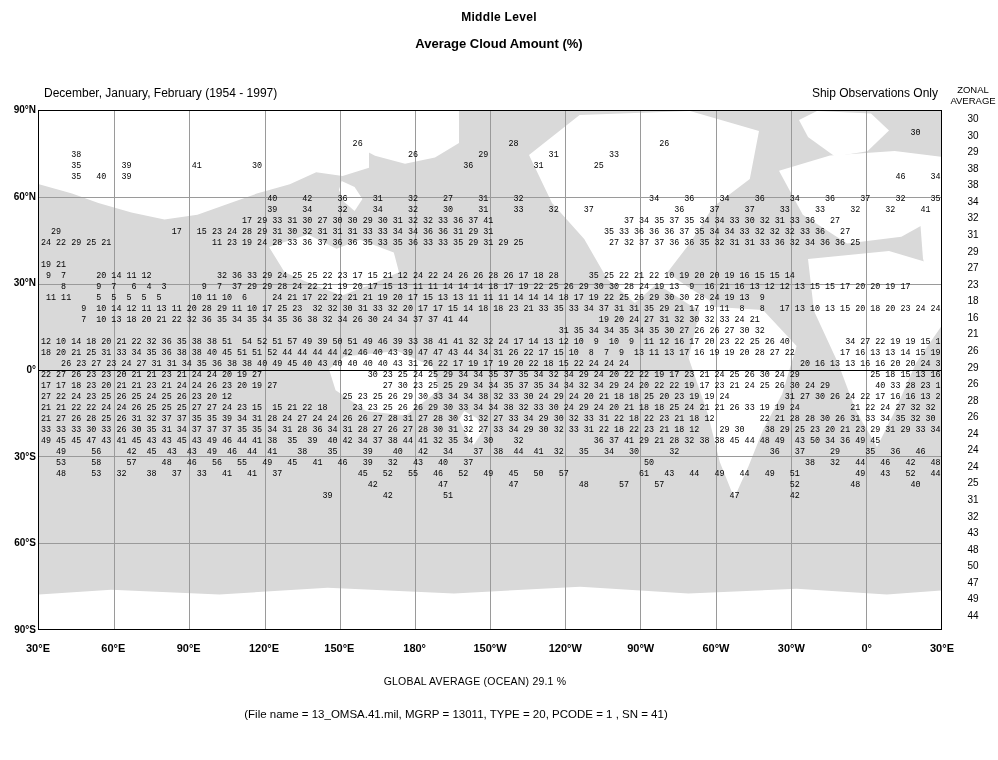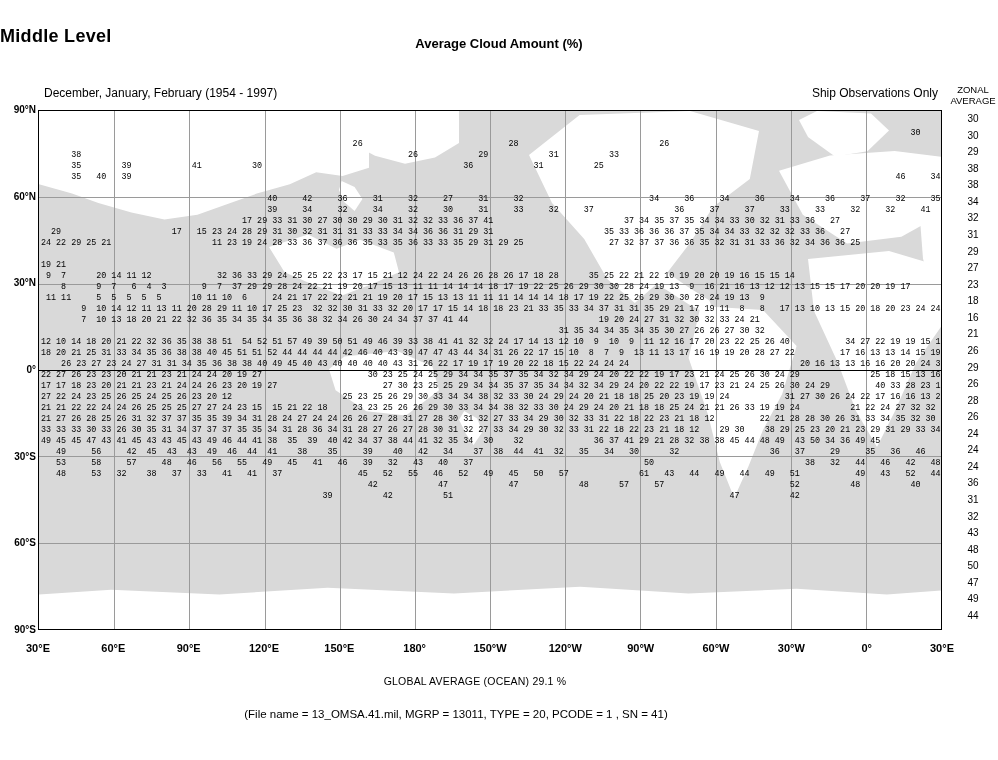--- a/index.html
+++ b/index.html
@@ -10,25 +10,25 @@
   body {
     width: 998px;
     height: 760px;
     font-family: "Liberation Sans", sans-serif;
     color: #000000;
     position: relative;
     overflow: hidden;
   }
   .title-main {
     position: absolute;
-    top: 26px;
+    top: 10px;
     left: 0;
     width: 998px;
-    text-align: left;
-    font-size: 18px;
+    text-align: center;
+    font-size: 12px;
     font-weight: bold;
     letter-spacing: 0.3px;
   }
   .title-sub {
     position: absolute;
     top: 36px;
     left: 0;
     width: 998px;
     text-align: center;
     font-size: 13px;
@@ -267,21 +267,21 @@
     <div class="zrow" style="top: 311.8px;">16</div>
     <div class="zrow" style="top: 328.367px;">21</div>
     <div class="zrow" style="top: 344.933px;">26</div>
     <div class="zrow" style="top: 361.5px;">29</div>
     <div class="zrow" style="top: 378.067px;">26</div>
     <div class="zrow" style="top: 394.633px;">28</div>
     <div class="zrow" style="top: 411.2px;">26</div>
     <div class="zrow" style="top: 427.767px;">24</div>
     <div class="zrow" style="top: 444.333px;">24</div>
     <div class="zrow" style="top: 460.9px;">24</div>
-    <div class="zrow" style="top: 477.467px;">36</div>
+    <div class="zrow" style="top: 477.467px;">25</div>
     <div class="zrow" style="top: 494.033px;">31</div>
     <div class="zrow" style="top: 510.6px;">32</div>
     <div class="zrow" style="top: 527.167px;">43</div>
     <div class="zrow" style="top: 543.733px;">48</div>
     <div class="zrow" style="top: 560.3px;">50</div>
     <div class="zrow" style="top: 576.867px;">47</div>
     <div class="zrow" style="top: 593.433px;">49</div>
     <div class="zrow" style="top: 610px;">44</div>
   </div>
 

